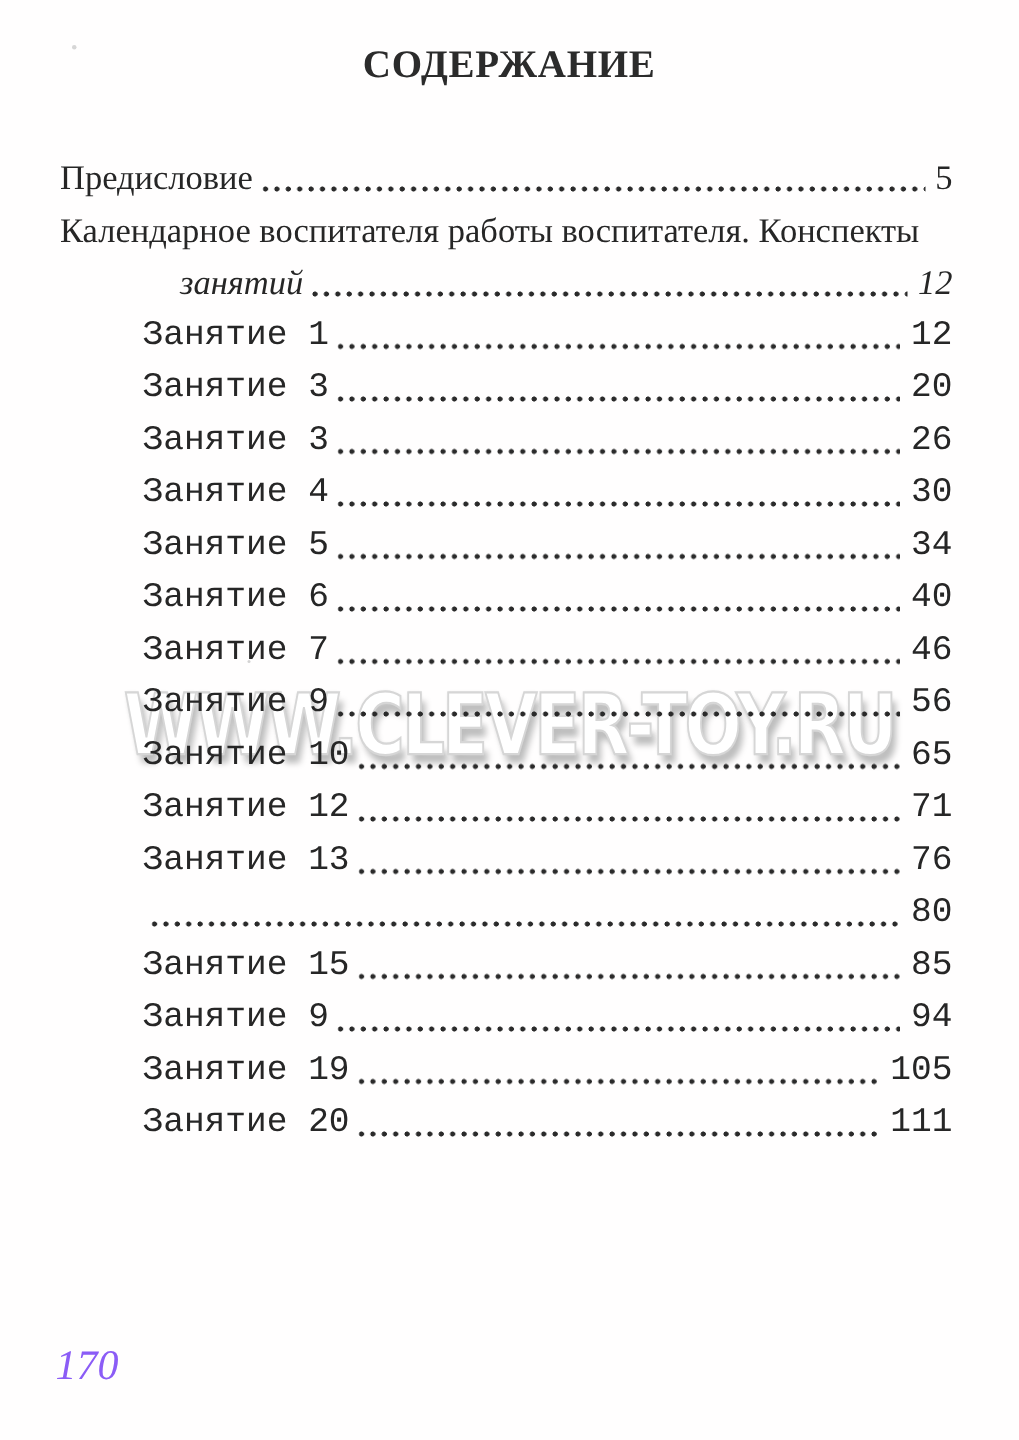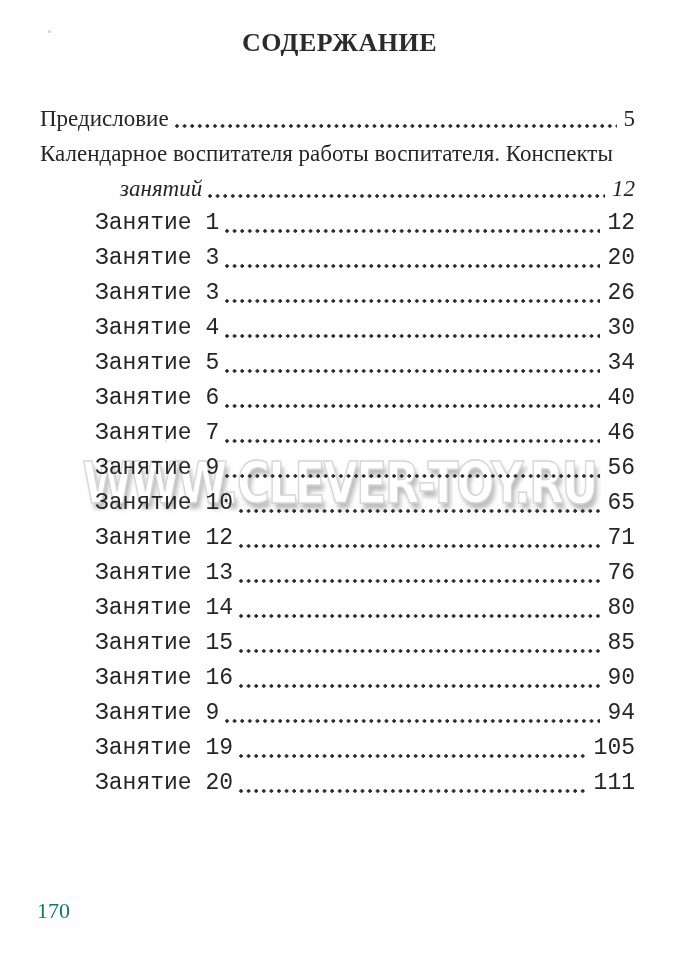--- a/index.html
+++ b/index.html
@@ -80,23 +80,24 @@
     transform: scaleY(1.25);
     transform-origin: center top;
     pointer-events: none;
     user-select: none;
   }
   .folio {
     position: absolute;
     z-index: 2;
     left: 37px;
     bottom: 38px;
-    font-size: 22px;
+    font-size: 28px;
     line-height: 22px;
-    color: #0f766e;
+    color: #8b5cf6;
+    font-style: italic;
   }
   .speck {
     position: absolute;
     z-index: 1;
     border-radius: 50%;
     background: #b5b5b5;
   }
   .speck-1 { left: 48px; top: 30px; width: 3px; height: 3px; opacity: .55; }
   .speck-2 { left: 165px; top: 440px; width: 2px; height: 2px; opacity: .6; }
 </style>
@@ -201,37 +202,29 @@
       </div>
       <div class="toc-entry indent1">
         <div class="toc-line">
           <span class="toc-label">Занятие 13</span>
           <span class="dots"></span>
           <span class="pagenum">76</span>
         </div>
       </div>
       <div class="toc-entry indent1">
         <div class="toc-line">
-          <span class="toc-label">Занятие 14</span>
           <span class="dots"></span>
           <span class="pagenum">80</span>
         </div>
       </div>
       <div class="toc-entry indent1">
         <div class="toc-line">
           <span class="toc-label">Занятие 15</span>
           <span class="dots"></span>
           <span class="pagenum">85</span>
-        </div>
-      </div>
-      <div class="toc-entry indent1">
-        <div class="toc-line">
-          <span class="toc-label">Занятие 16</span>
-          <span class="dots"></span>
-          <span class="pagenum">90</span>
         </div>
       </div>
       <div class="toc-entry indent1">
         <div class="toc-line">
           <span class="toc-label">Занятие 9</span>
           <span class="dots"></span>
           <span class="pagenum">94</span>
         </div>
       </div>
       <div class="toc-entry indent1">

